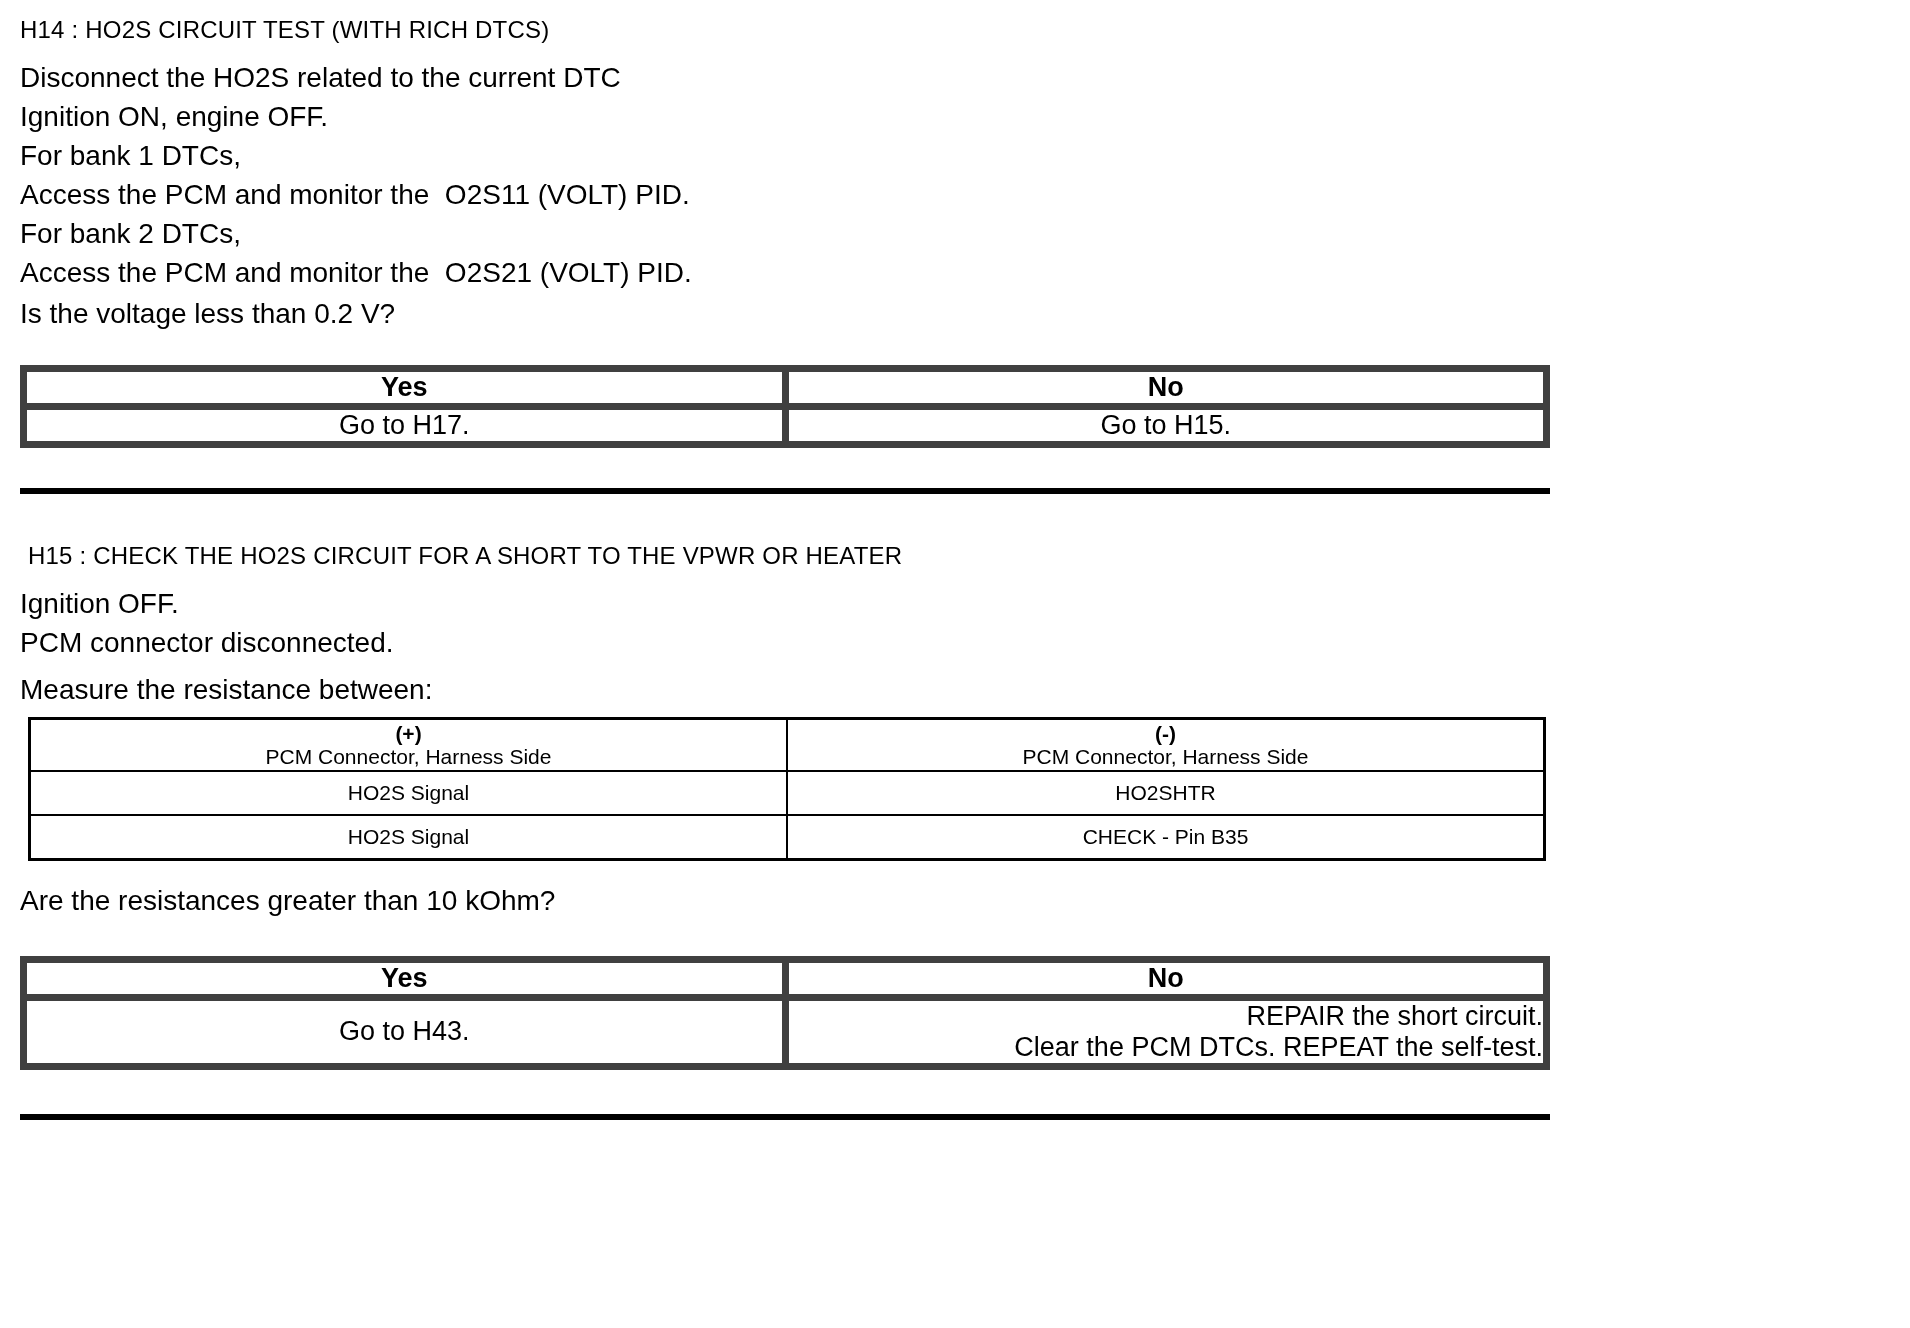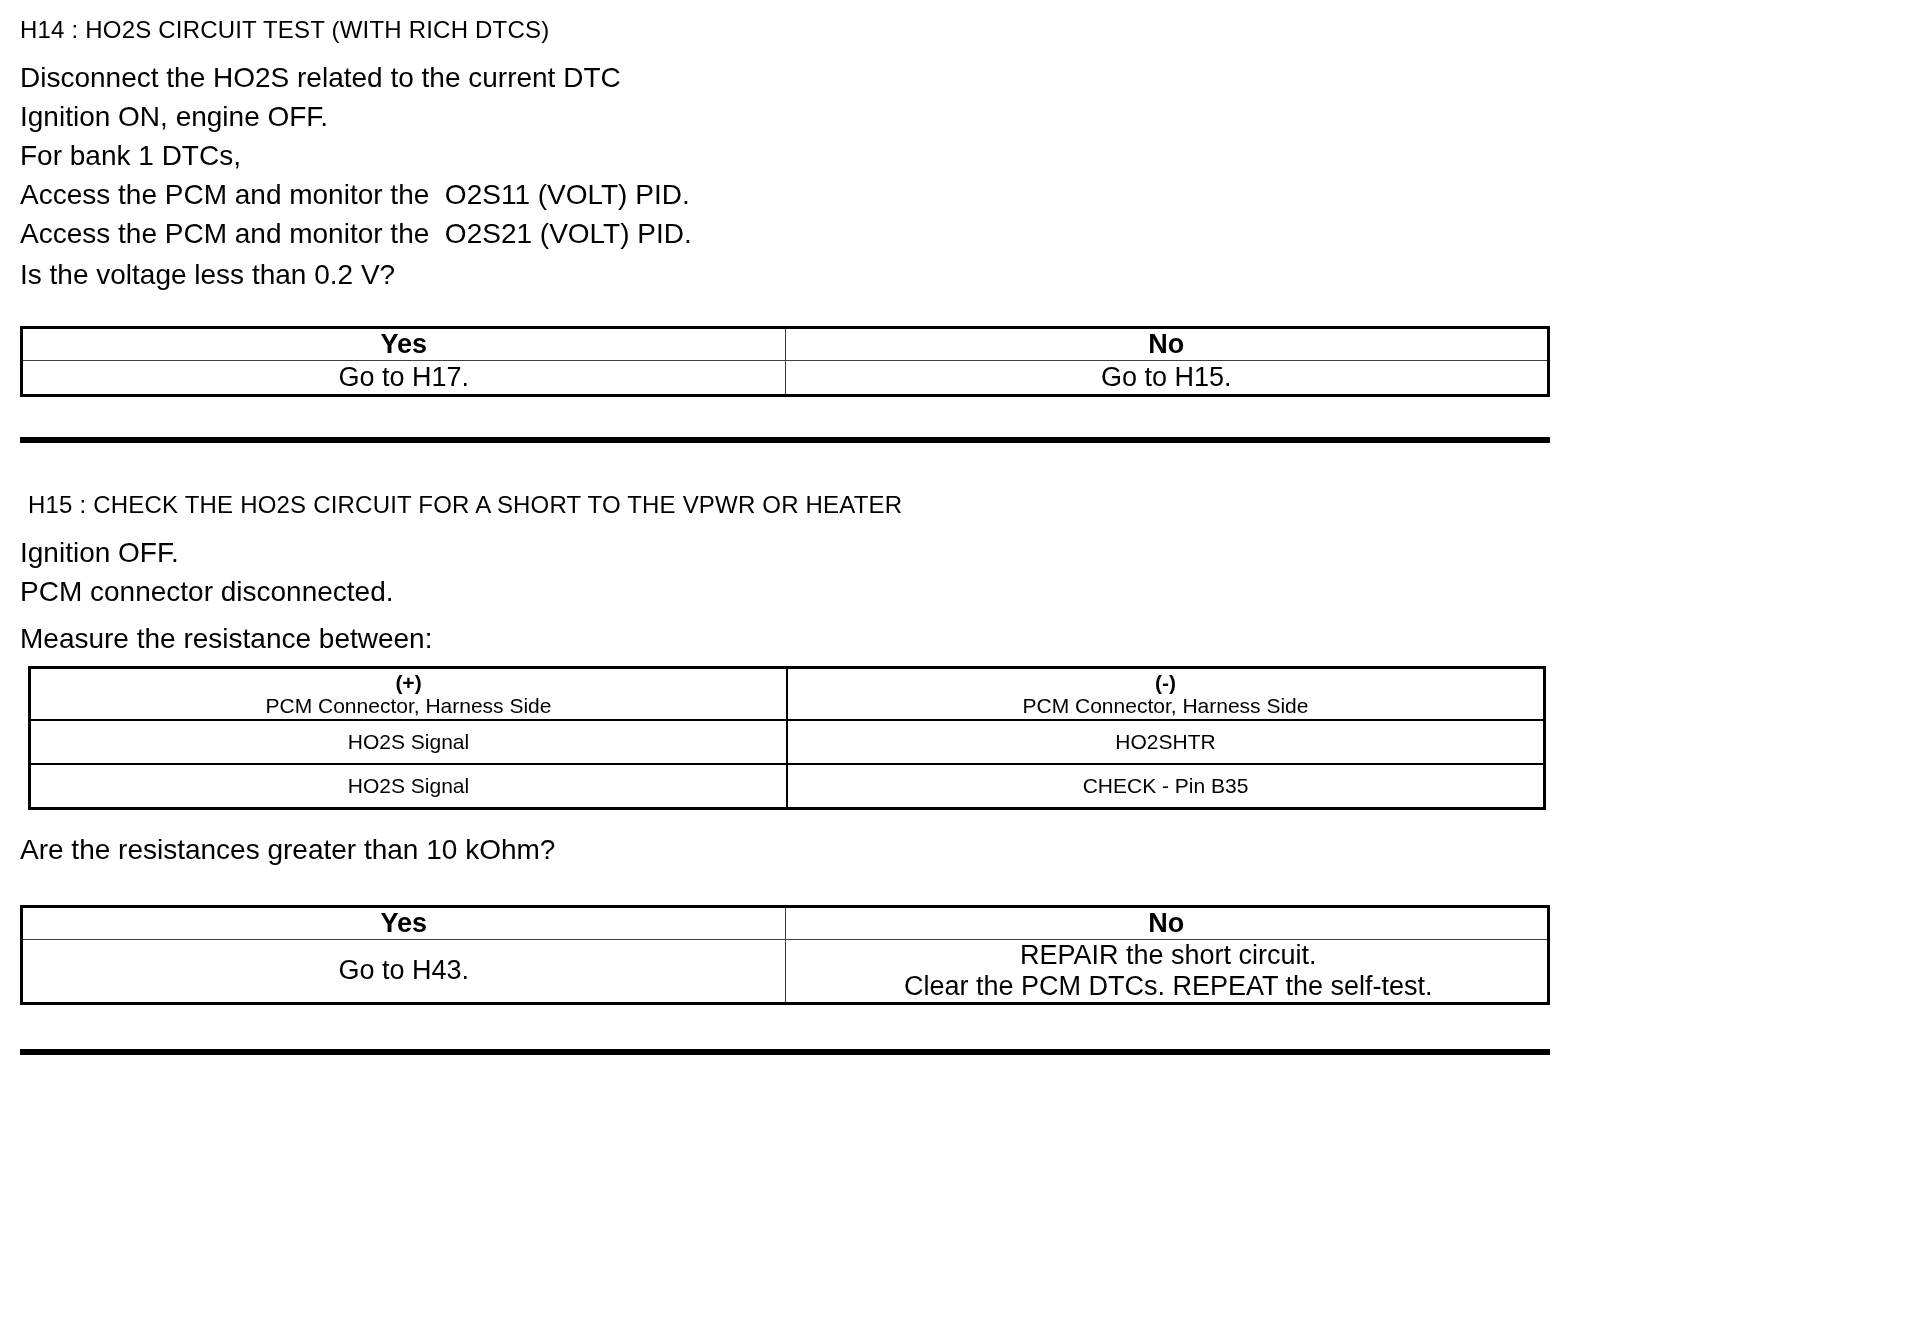--- a/index.html
+++ b/index.html
@@ -31,37 +31,37 @@
     margin-top: 2px;
     white-space: pre-wrap;
   }
 
   table { border-collapse: collapse; table-layout: fixed; }
 
   .decision-table {
     width: 1530px;
     border: 3px solid #000;
   }
-  .decision-table th, .decision-table td { border: 1px solid #404040; }
+  .decision-table th, .decision-table td { border: 7px solid #404040; }
   .decision-table th {
     font-size: 27px;
     font-weight: bold;
     text-align: center;
     height: 33px;
     vertical-align: middle;
   }
   .decision-table td {
     font-size: 27px;
     text-align: center;
     height: 35px;
     vertical-align: middle;
   }
   .decision-table td.tall { height: 64px; }
   .decision-table td.left-text {
-    text-align: center;
+    text-align: right;
     padding-left: 4px;
     line-height: 31px;
   }
 
   .measurement-table {
     width: 1518px;
     margin-left: 8px;
     border: 3px solid #000;
     margin-top: 8px;
   }
@@ -101,20 +101,21 @@
 
 <div class="page">
 
   <div class="section-title">H14 : HO2S CIRCUIT TEST (WITH RICH DTCS)</div>
 
   <div class="mt-lines">
     <div class="body-line">Disconnect the HO2S related to the current DTC</div>
     <div class="body-line">Ignition ON, engine OFF.</div>
     <div class="body-line">For bank 1 DTCs,</div>
     <div class="body-line">Access the PCM and monitor the  O2S11 (VOLT) PID.</div>
+    <div class="body-line">For bank 2 DTCs,</div>
     <div class="body-line">Access the PCM and monitor the  O2S21 (VOLT) PID.</div>
   </div>
 
   <div class="question">Is the voltage less than 0.2 V?</div>
 
   <table class="decision-table mt-table1">
     <tbody>
         <tr>
       <th>Yes</th>
       <th>No</th>

